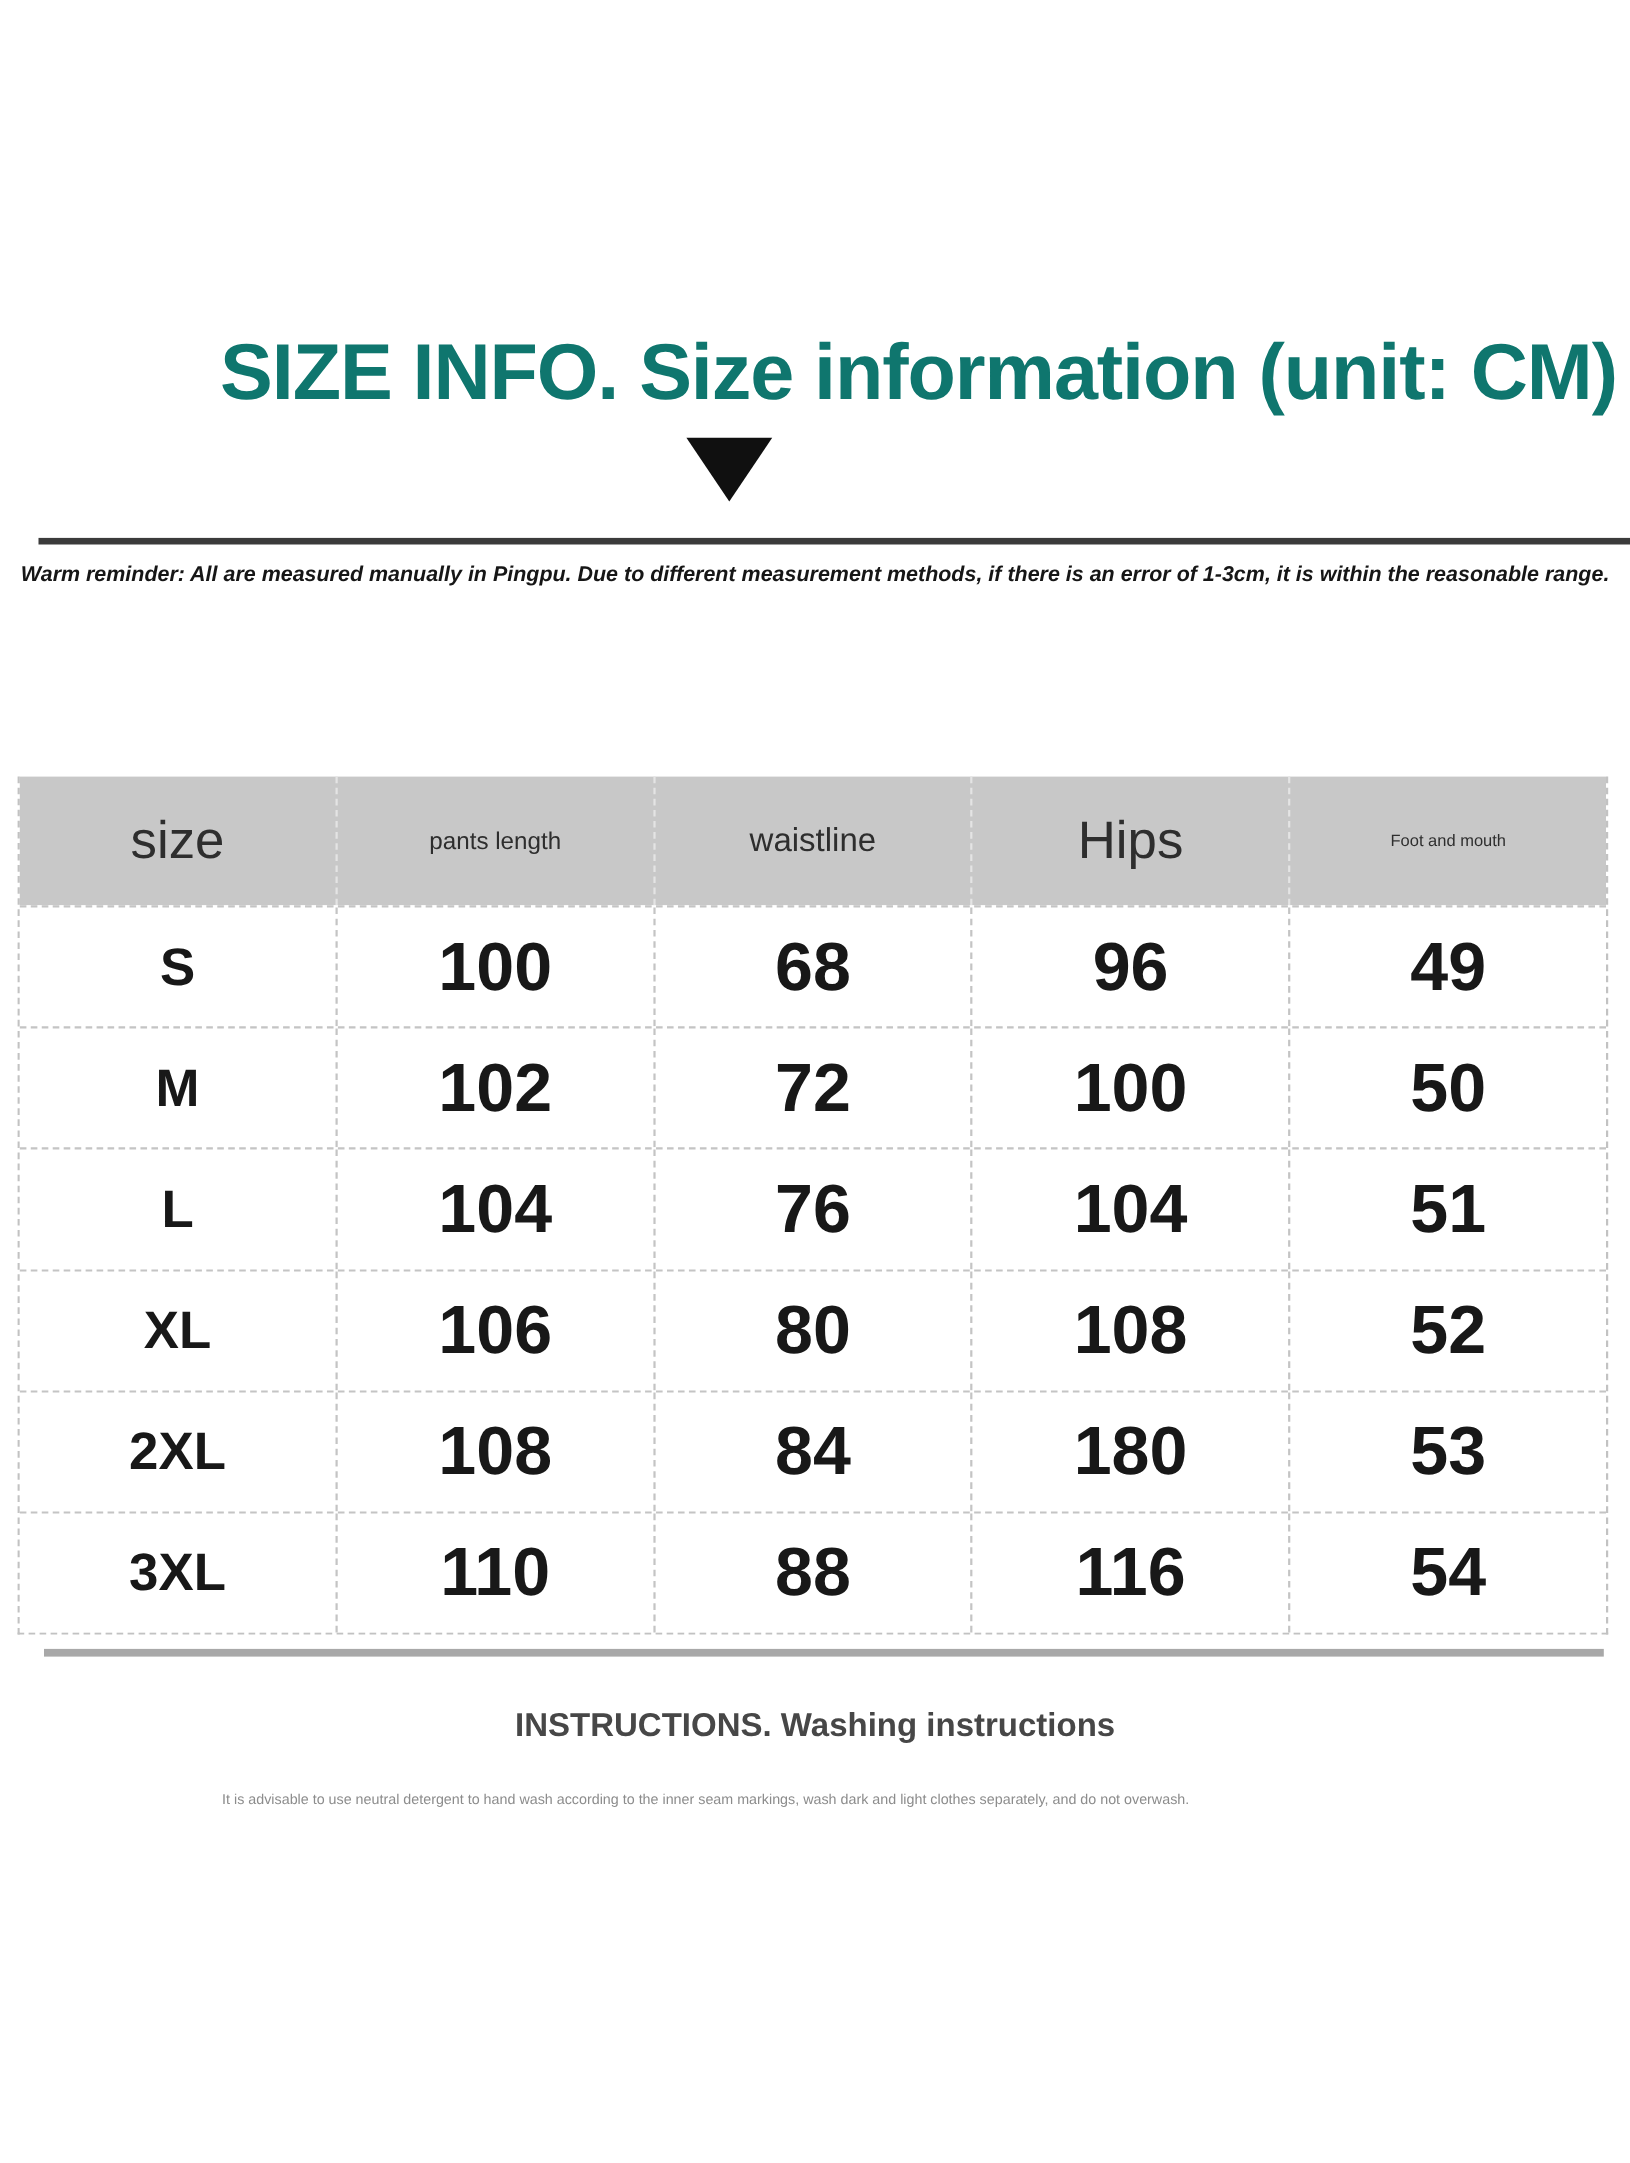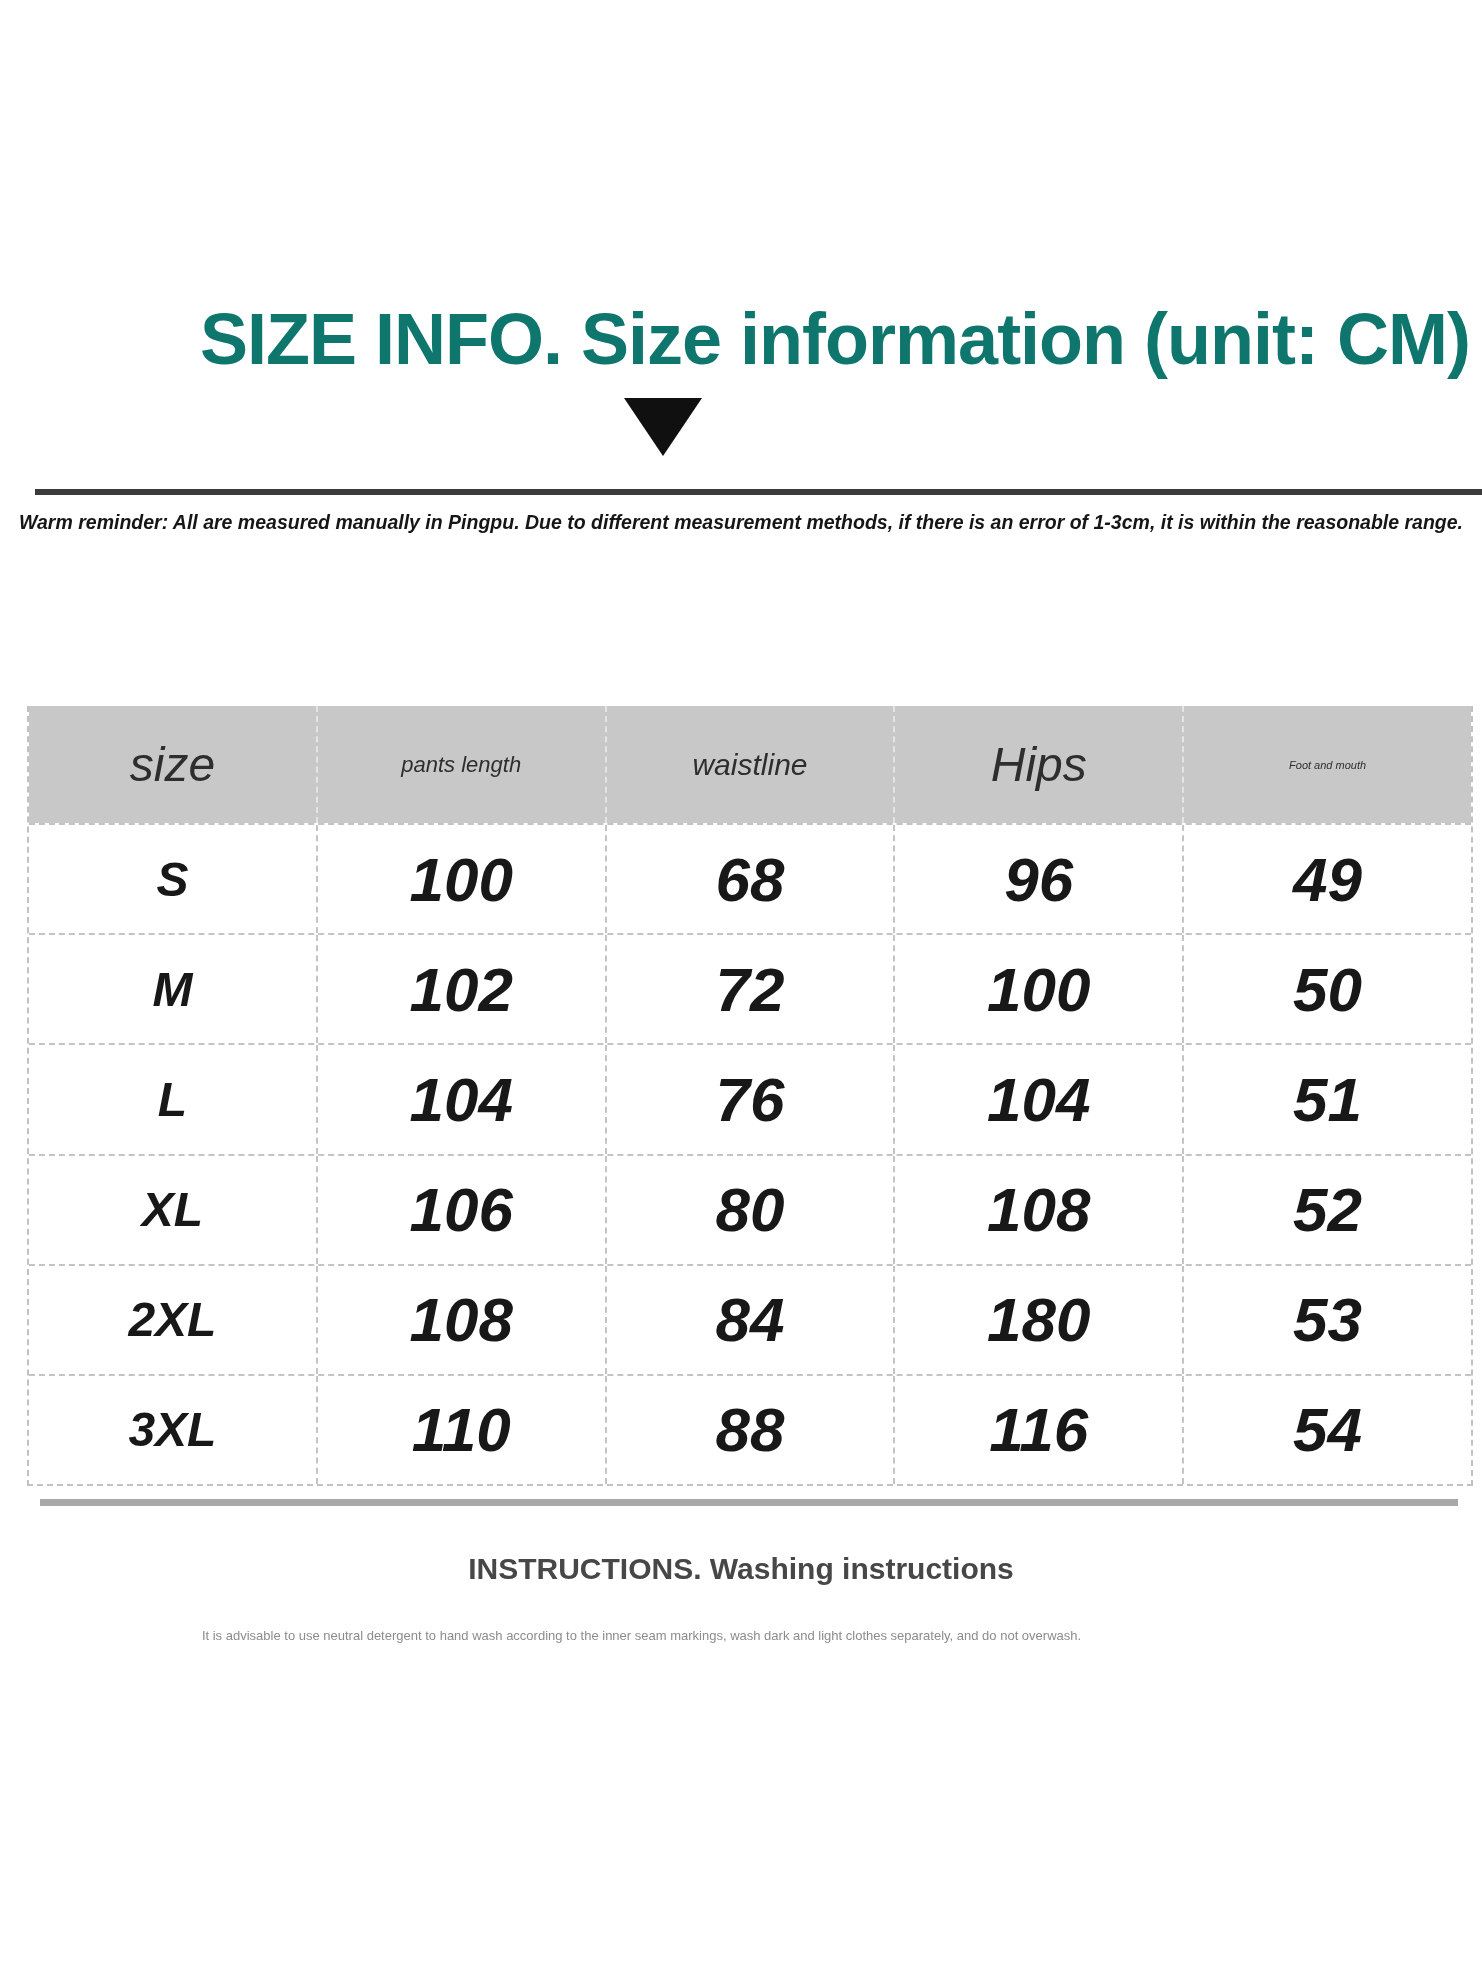--- a/index.html
+++ b/index.html
@@ -60,52 +60,51 @@
     font-size: 19.5px;
     font-weight: 700;
     color: #161616;
     white-space: nowrap;
     font-style: italic;
   }
 
   
   .size-table {
     position: absolute;
-    left: 27px;
+    left: 16px;
     top: 706px;
     width: 1446px;
     height: 780px;
     box-sizing: border-box;
     display: flex;
     flex-direction: column;
     border-left: 2px dashed #c2c2c2;
     border-right: 2px dashed #c2c2c2;
     border-bottom: 2px dashed #c2c2c2;
-    font-style: italic;
   }
   .thead {
     display: flex;
     height: 117px;
     flex: 0 0 117px;
     background: #c8c8c8;
   }
   .th {
     flex: 1 1 0;
     display: flex;
     align-items: center;
     justify-content: center;
     color: #2e2e2e;
     font-weight: 500;
   }
   .th + .th { border-left: 2px dashed #e4e4e4; }
   .th.col-size  { font-size: 48px; }
   .th.col-pants { font-size: 22px; }
   .th.col-waist { font-size: 30px; }
   .th.col-hips  { font-size: 48px; }
-  .th.col-foot  { font-size: 11px; }
+  .th.col-foot  { font-size: 15px; }
 
   .tr {
     display: flex;
     flex: 1 1 0;
     border-top: 2px dashed #c4c4c4;
     background: #ffffff;
   }
   .td {
     flex: 1 1 0;
     display: flex;

